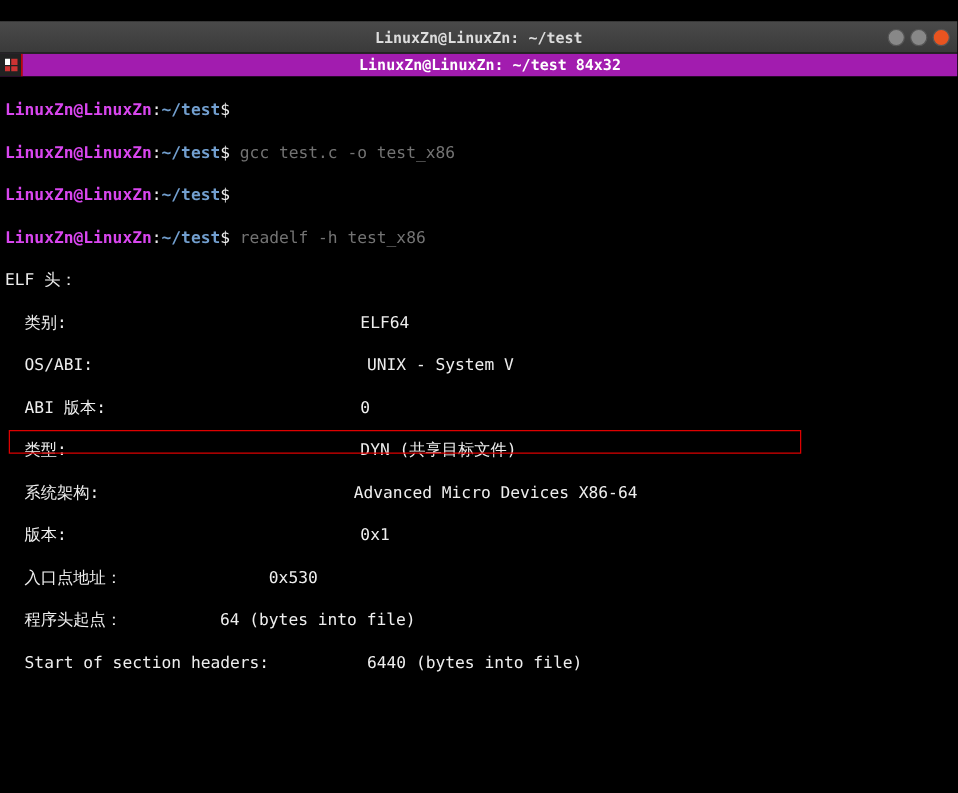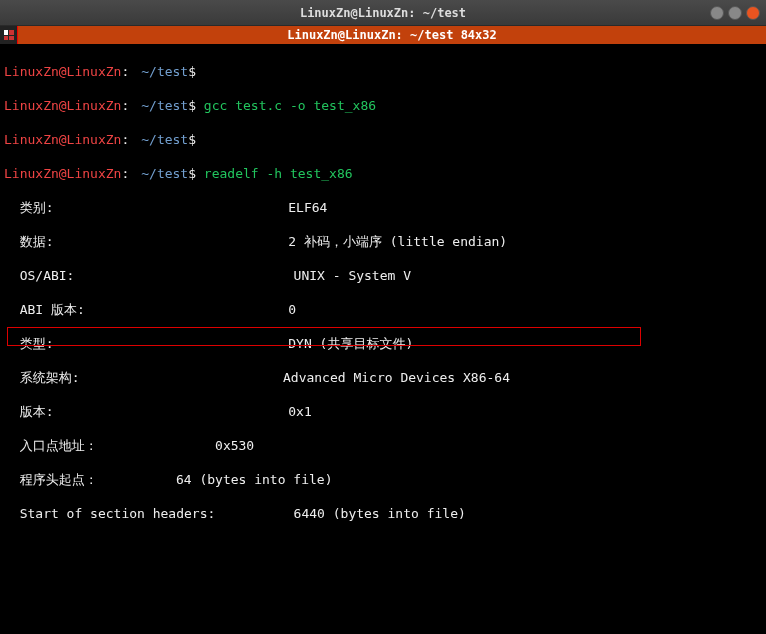--- a/index.html
+++ b/index.html
@@ -16,20 +16,21 @@
       overflow: hidden;
     }
     .titlebar {
       height: 26px;
       background: linear-gradient(to bottom, #4a4a4a, #3a3a3a);
       display: flex;
       align-items: center;
       justify-content: center;
       position: relative;
       border-bottom: 1px solid #2a2a2a;
+      margin-top: 17px;
     }
     .titlebar-title {
       color: #ddd;
       font-size: 12px;
       font-weight: bold;
     }
     .window-controls {
       position: absolute;
       right: 6px;
       display: flex;
@@ -39,21 +40,21 @@
       width: 14px;
       height: 14px;
       border-radius: 50%;
       border: 1px solid #555;
     }
     .win-min { background: #888; }
     .win-max { background: #888; }
     .win-close { background: #e95420; }
     .tabbar {
       height: 18px;
-      background: #c2410c;
+      background: #a21caf;
       display: flex;
       align-items: stretch;
     }
     .tab-indicator {
       width: 18px;
       background: #222;
       border-right: 1px solid #e00;
       display: flex;
       align-items: center;
       justify-content: center;
@@ -81,25 +82,25 @@
       align-items: center;
       justify-content: center;
     }
     .terminal {
       padding: 2px 4px;
       color: #eee;
       line-height: 17px;
       white-space: pre;
       position: relative;
     }
-    .prompt-user { color: #ef4444; font-weight: normal; }
+    .prompt-user { color: #d946ef; font-weight: bold; }
     .prompt-colon { color: #eee; }
-    .prompt-path { color: #729fcf; font-weight: normal; margin-left: 12px; }
+    .prompt-path { color: #729fcf; font-weight: bold; }
     .prompt-dollar { color: #eee; }
-    .cmd { color: #22c55e; }
+    .cmd { color: #737373; }
     .line { display: block; }
     .highlight-box {
       position: absolute;
       border: 1.5px solid #d00;
       pointer-events: none;
     }
   </style>
 </head>
 <body>
 
@@ -122,22 +123,22 @@
     </div>
   </div>
   <div class="tab-title">LinuxZn@LinuxZn: ~/test 84x32</div>
 </div>
 
 <div class="terminal">
 <span class="line"><span class="prompt-user">LinuxZn@LinuxZn</span><span class="prompt-colon">:</span><span class="prompt-path">~/test</span><span class="prompt-dollar">$</span> <span class="cmd"></span></span>
 <span class="line"><span class="prompt-user">LinuxZn@LinuxZn</span><span class="prompt-colon">:</span><span class="prompt-path">~/test</span><span class="prompt-dollar">$</span> <span class="cmd">gcc test.c -o test_x86</span></span>
 <span class="line"><span class="prompt-user">LinuxZn@LinuxZn</span><span class="prompt-colon">:</span><span class="prompt-path">~/test</span><span class="prompt-dollar">$</span> <span class="cmd"></span></span>
 <span class="line"><span class="prompt-user">LinuxZn@LinuxZn</span><span class="prompt-colon">:</span><span class="prompt-path">~/test</span><span class="prompt-dollar">$</span> <span class="cmd">readelf -h test_x86</span></span>
+<span class="line">ELF 头：</span>
 <span class="line"><span>  类别:                              </span><span>ELF64</span></span>
-<span class="line"><span>  数据:                              </span><span>2 补码，小端序 (little endian)</span></span>
 <span class="line"><span>  OS/ABI:                            </span><span>UNIX - System V</span></span>
 <span class="line"><span>  ABI 版本:                          </span><span>0</span></span>
 <span class="line"><span>  类型:                              </span><span>DYN (共享目标文件)</span></span>
 <span class="line"><span>  系统架构:                          </span><span>Advanced Micro Devices X86-64</span></span>
 <span class="line"><span>  版本:                              </span><span>0x1</span></span>
 <span class="line">  入口点地址：               0x530</span>
 <span class="line">  程序头起点：          64 (bytes into file)</span>
 <span class="line"><span>  Start of section headers:          </span><span>6440 (bytes into file)</span></span>
 
 

